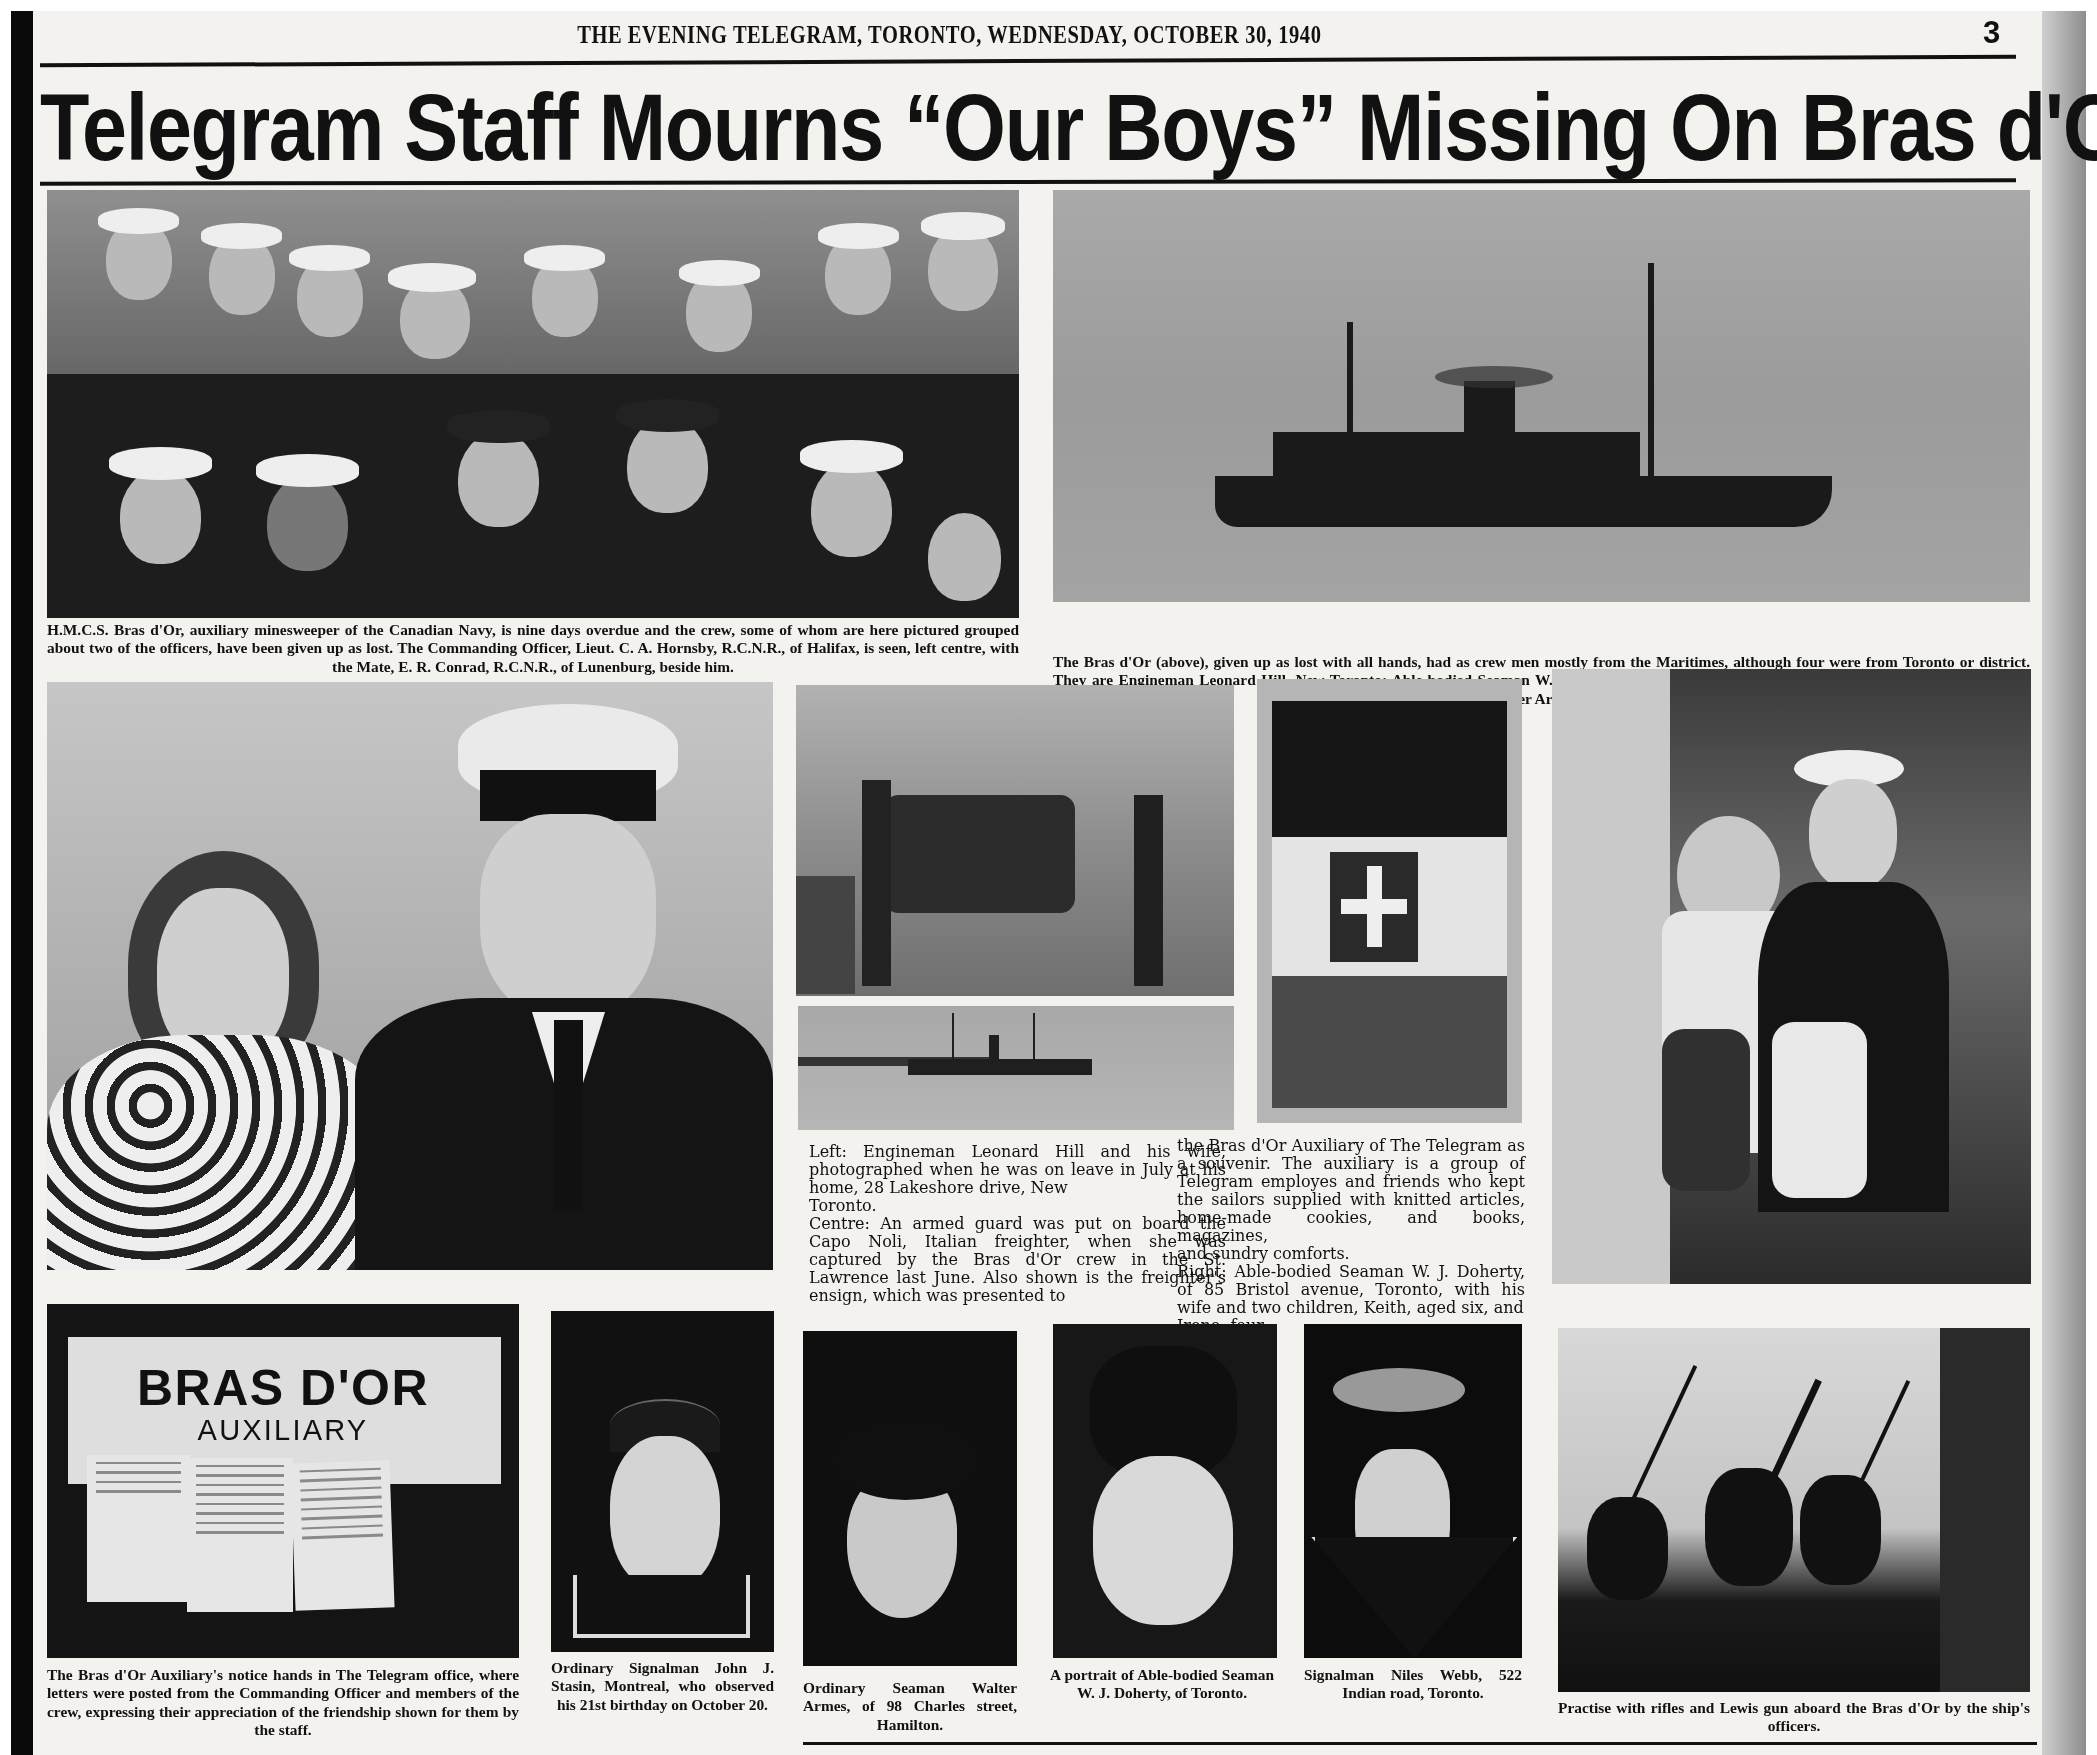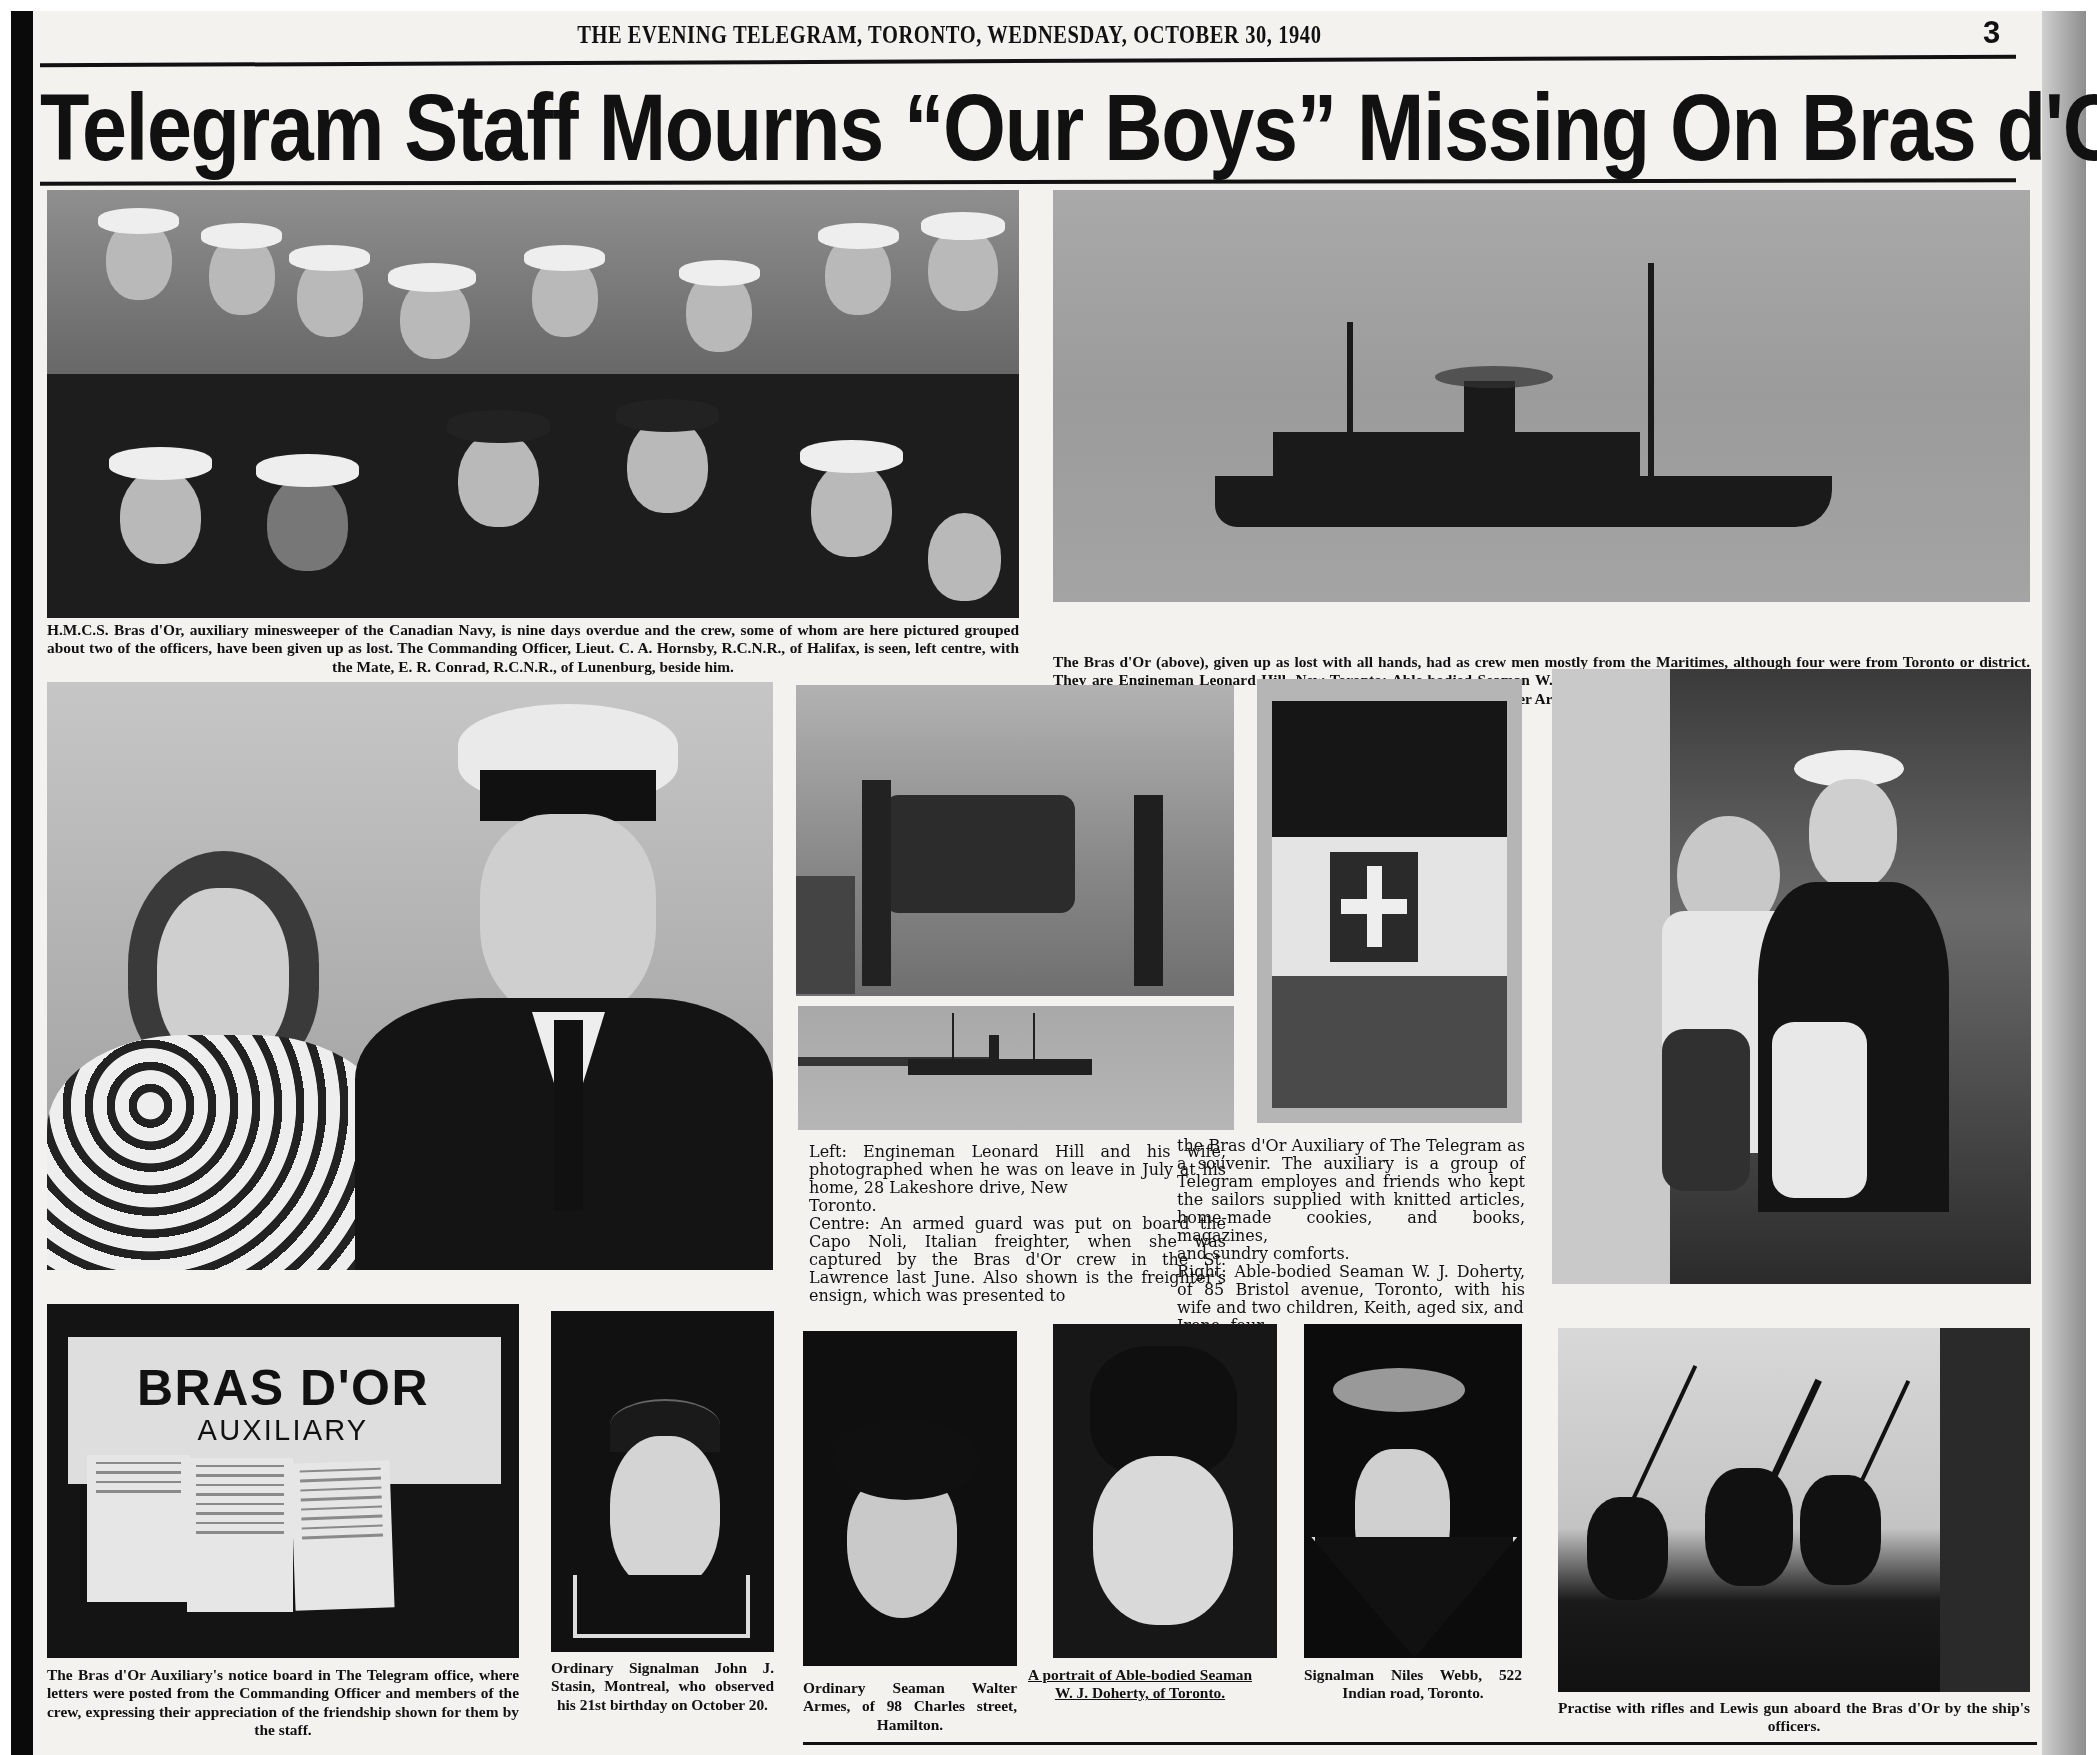--- a/index.html
+++ b/index.html
@@ -177,41 +177,41 @@
     <div class="line"></div>
       <div class="line"></div>
       <div class="line"></div>
       <div class="line"></div>
       <div class="line"></div>
       <div class="line"></div>
       <div class="line"></div>
       <div class="line"></div>
   </div>
 </div>
-<div class="caption condensed" style="left:47px;top:1666px;width:472px;">The Bras d'Or Auxiliary's notice board in The Telegram office, where letters were posted from the Commanding Officer and members of the crew, expressing their appreciation of the friendship shown for them by the staff.</div>
+<div class="caption condensed" style="left:47px;top:1666px;width:472px;">The Bras d'Or Auxiliary's notice hands in The Telegram office, where letters were posted from the Commanding Officer and members of the crew, expressing their appreciation of the friendship shown for them by the staff.</div>
 
 <div class="photo" style="left:551px;top:1311px;width:223px;height:341px;background:#111;">
   <div style="position:absolute;left:59px;top:88px;width:110px;height:51px;background:#1a1a1a;border-radius:50% 50% 0 0;border-top:2.9px solid #666;"></div>
   <div style="position:absolute;left:59px;top:125px;width:110px;height:154px;background:#d4d4d4;border-radius:45%;"></div>
   <div style="position:absolute;left:14.7px;top:264px;width:193px;height:77px;background:#111;"></div>
   <div class="collar" style="left:22px;top:264px;width:169px;height:59px;"></div>
 </div>
 <div class="caption condensed" style="left:551px;top:1659px;width:223px;">Ordinary Signalman John J. Stasin, Montreal, who observed his 21st birthday on October 20.</div>
 
 <div class="photo" style="left:803px;top:1331px;width:214px;height:335px;background:#0f0f0f;">
   <div style="position:absolute;left:44px;top:140px;width:110px;height:147px;background:#c9c9c9;border-radius:45% 40% 50% 50%;"></div>
   <div style="position:absolute;left:29px;top:88px;width:147px;height:81px;background:#101010;border-radius:50%;"></div>
 </div>
 <div class="caption condensed" style="left:803px;top:1679px;width:214px;">Ordinary Seaman Walter Armes, of 98 Charles street, Hamilton.</div>
 
 <div class="photo" style="left:1053px;top:1324px;width:224px;height:334px;background:#171717;">
   <div style="position:absolute;left:37px;top:22px;width:147px;height:132px;background:#0f0f0f;border-radius:40%;"></div>
   <div style="position:absolute;left:40px;top:132px;width:140px;height:169px;background:#d9d9d9;border-radius:45%;"></div>
 </div>
-<div class="caption condensed" style="left:1028px;top:1666px;width:224px;text-decoration:underline;">A portrait of Able-bodied Seaman W. J. Doherty, of Toronto.</div>
+<div class="caption condensed" style="left:1050px;top:1666px;width:224px;">A portrait of Able-bodied Seaman W. J. Doherty, of Toronto.</div>
 
 <div class="photo" style="left:1304px;top:1324px;width:218px;height:334px;background:#0c0c0c;">
   <div style="position:absolute;left:29px;top:44px;width:132px;height:44px;background:#999;border-radius:50%;"></div>
   <div style="position:absolute;left:51px;top:125px;width:95px;height:132px;background:#d0d0d0;border-radius:40%;"></div>
   <div style="position:absolute;left:7.3px;top:213px;width:198px;height:121px;border-left:4.4px solid #ddd;border-right:4.4px solid #ddd;clip-path:polygon(0 0,100% 0,50% 100%);background:#111;"></div>
 </div>
 <div class="caption condensed" style="left:1304px;top:1666px;width:218px;">Signalman Niles Webb, 522 Indian road, Toronto.</div>
 
 <div class="photo" style="left:1558px;top:1328px;width:472px;height:364px;background:linear-gradient(180deg,#d8d8d8 0%,#c4c4c4 55%,#1a1a1a 75%,#111 100%);">
   <div style="position:absolute;left:29px;top:169px;width:81px;height:103px;background:#111;border-radius:40%;"></div>

